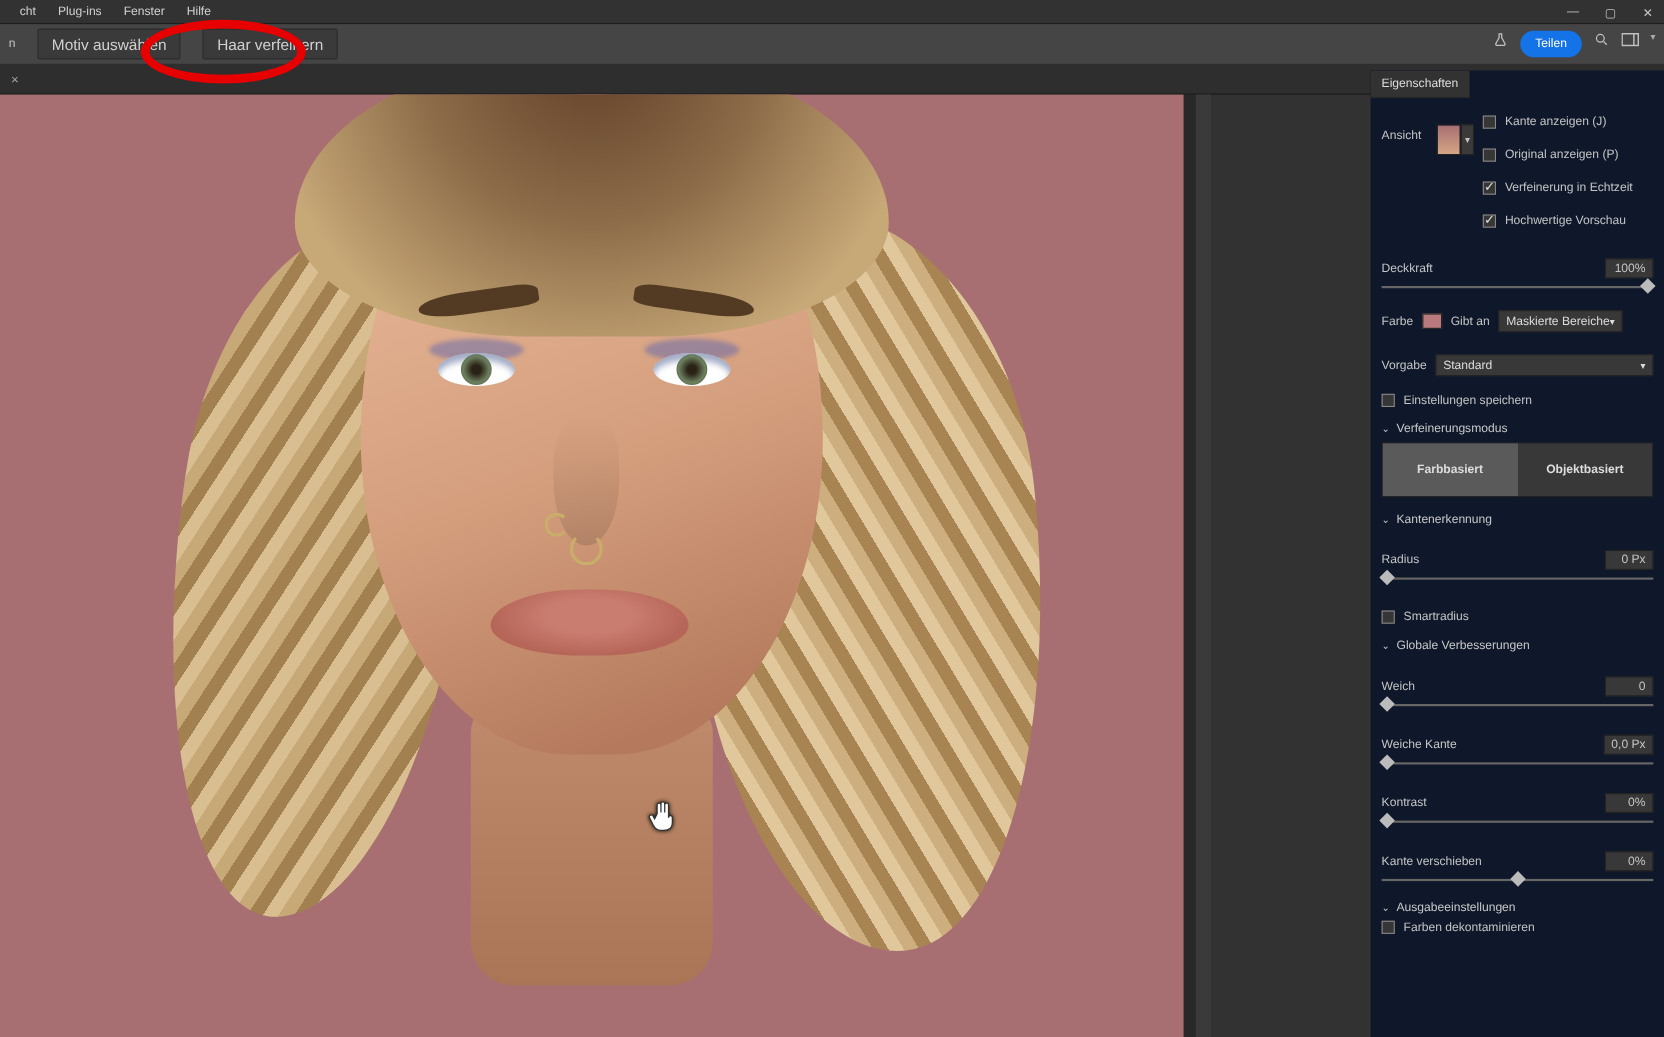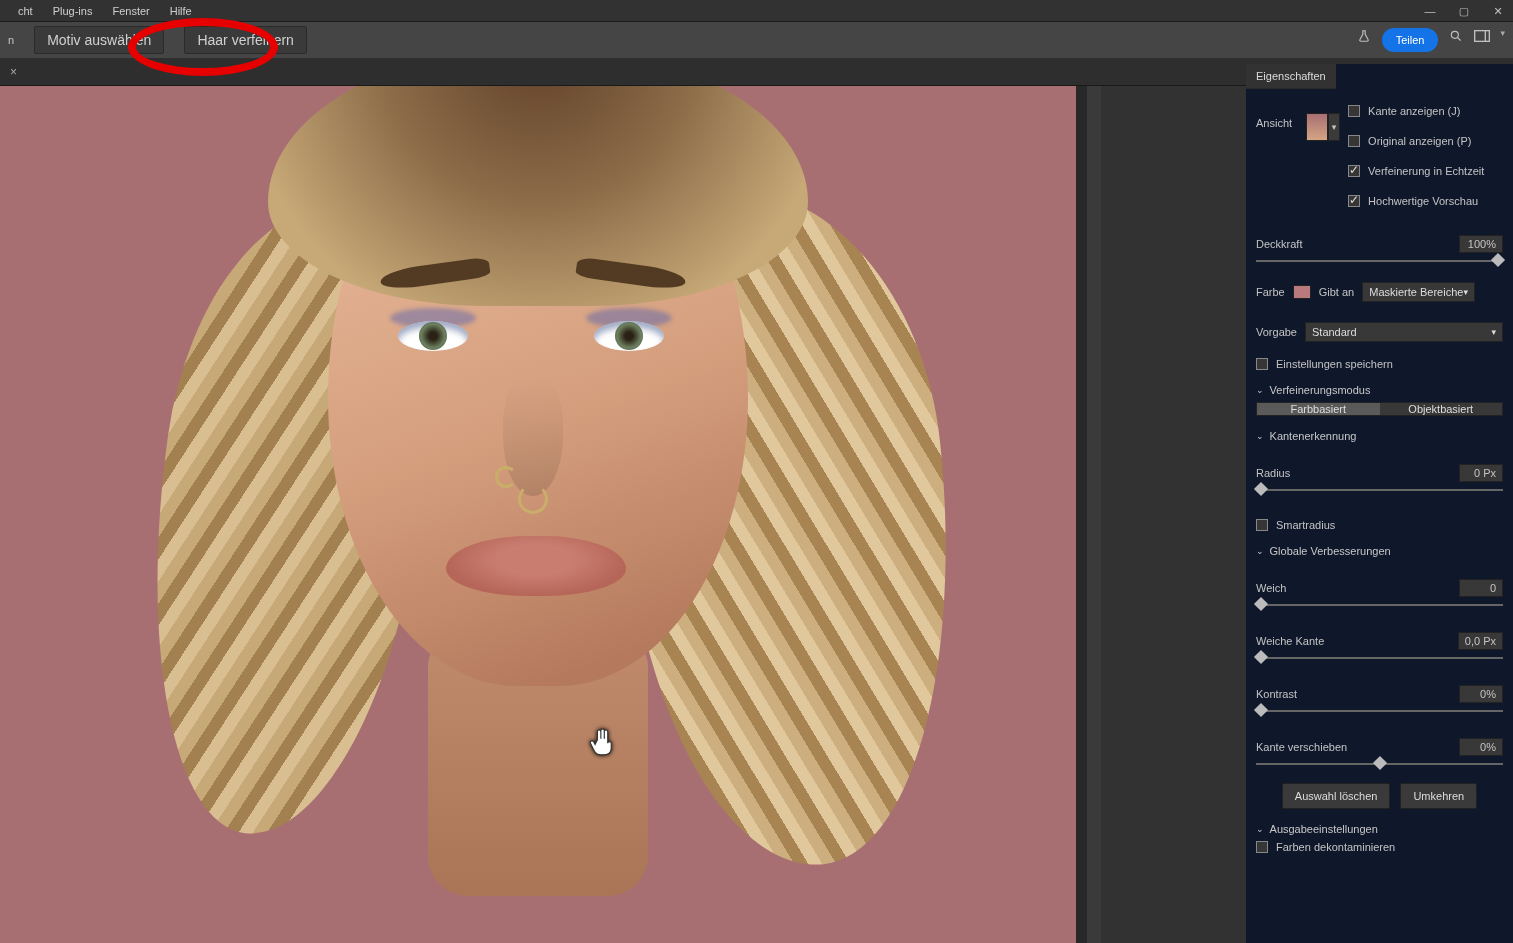--- a/index.html
+++ b/index.html
@@ -61,21 +61,21 @@
 .slider .handle { position:absolute; top:-1px; width:10px; height:10px; background:#bbb; transform:rotate(45deg); }
 
 .swatch { width:18px; height:14px; background:#b87a7d; border:1px solid #222; cursor:pointer; }
 .select { background:#383838; border:1px solid #222; padding:3px 6px; min-width:100px; font-size:11px; color:#ddd; cursor:pointer; display:flex; justify-content:space-between; align-items:center; }
 .select .arr { font-size:9px; }
 
 .section-hdr { display:flex; align-items:center; gap:6px; color:#c8c8c8; font-size:11px; margin: 14px 0 6px 0; cursor:pointer; }
 .section-hdr .chev { font-size:9px; }
 
 .seg { display:flex; border:1px solid #222; }
-.seg button { flex:1; background:#383838; color:#ddd; border:none; padding:0 0; font-size:11px; cursor:pointer; }
+.seg button { flex:1; background:#383838; color:#ddd; border:none; padding:18px 0; font-size:11px; cursor:pointer;font-weight:bold; }
 .seg button.active { background:#5a5a5a; }
 
 .btn-row { display:flex; gap:10px; margin-top:14px; }
 .panel-btn { background:#3a3a3a; border:1px solid #222; color:#ddd; padding:6px 12px; font-size:11px; border-radius:2px; cursor:pointer; }
 
 .overflow-cue { position:absolute; top:64px; right:0; width:12px; height:12px; color:#bbb; font-size:11px; }
 </style>
 </head>
 <body>
 
@@ -287,24 +287,20 @@
 
     <div class="slider-row">
         <span>Kante verschieben</span>
         <span class="valbox">0%</span>
       </div>
     <div class="slider">
         <div class="track"></div>
         <div class="handle" style="left:calc(50% - 5px)"></div>
       </div>
 
-    <div class="btn-row" style="justify-content:center">
-      <button class="panel-btn">Auswahl löschen</button>
-      <button class="panel-btn">Umkehren</button>
-    </div>
 
     <div class="section-hdr">
         <span class="chev">⌄</span>
         <span>Ausgabeeinstellungen</span>
       </div>
     <label class="row">
         <span class="chk"></span>
         <span>Farben dekontaminieren</span>
       </label>
 

